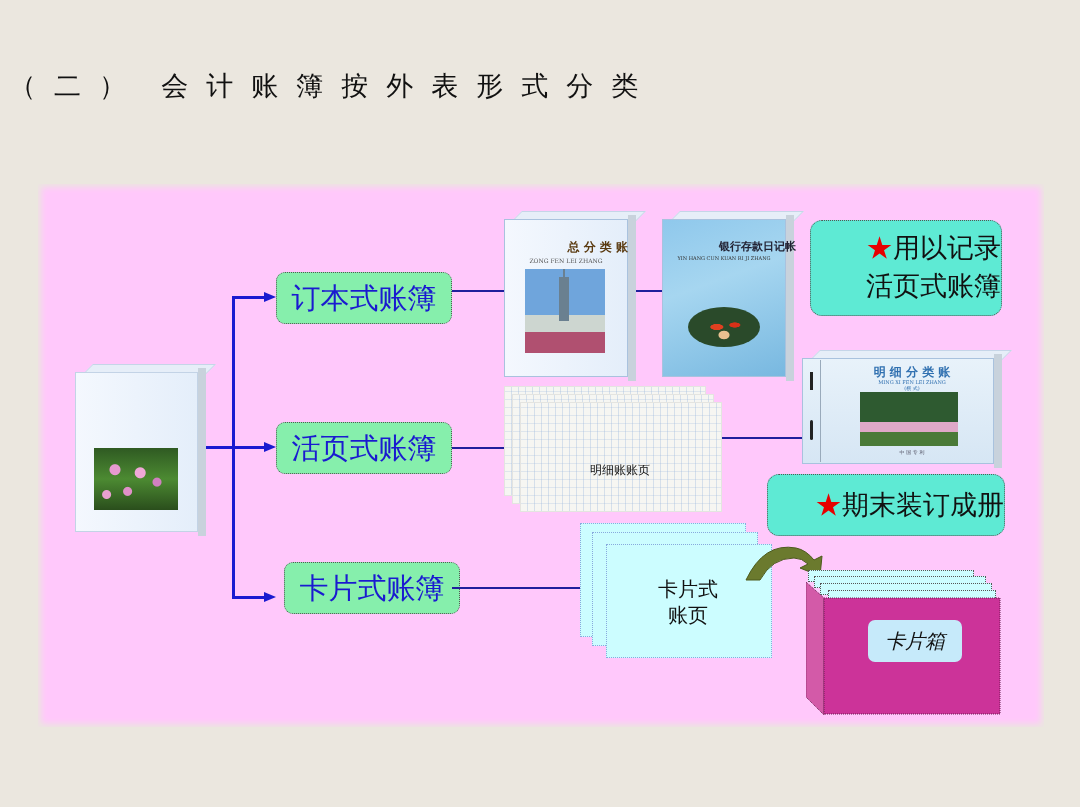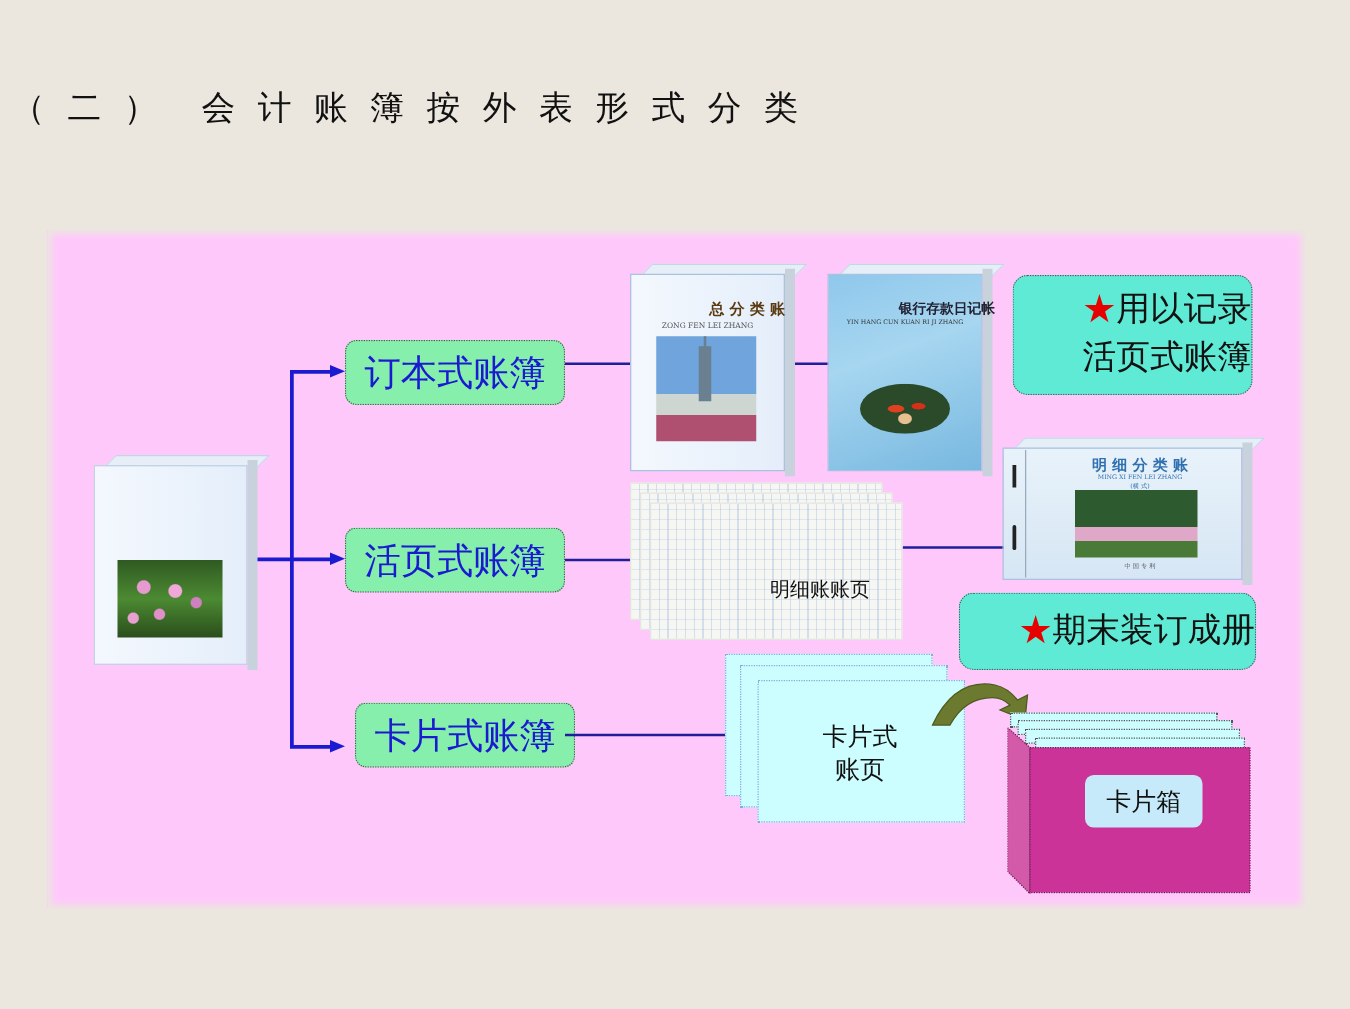--- a/index.html
+++ b/index.html
@@ -81,21 +81,21 @@
 </div>
 
 <div class="note" style="left:810px;top:220px;width:192px;height:96px;font-size:27px;line-height:38px;padding-top:8px;box-sizing:border-box;">
   <div><span class="star">★</span><span>用以记录</span></div>
   <div>活页式账簿</div>
 </div>
 
 <div class="page-sheet" style="left:504px;top:386px;width:200px;height:108px;"></div>
 <div class="page-sheet" style="left:512px;top:394px;width:200px;height:108px;"></div>
 <div class="page-sheet" style="left:520px;top:402px;width:200px;height:108px;"></div>
-<div class="abs" style="left:520px;top:462px;width:200px;text-align:center;font-size:16px;color:#111;margin-left:36px;">明细账账页</div>
+<div class="abs" style="left:520px;top:462px;width:200px;text-align:center;font-size:12px;color:#111;">明细账账页</div>
 
 <div class="book3d" style="left:802px;top:350px;width:200px;height:114px;">
   <div class="top"></div>
     <div class="side"></div>
   <div class="face" style="background:linear-gradient(#e8f2fa,#d6e6f4);"></div>
   <div class="abs" style="left:18px;top:10px;width:1px;height:102px;background:#9ab;"></div>
   <div class="abs" style="left:8px;top:22px;width:3px;height:18px;background:#222;"></div>
   <div class="abs" style="left:8px;top:70px;width:3px;height:20px;background:#222;border-radius:3px;"></div>
   <div class="abs" style="left:40px;top:14px;width:140px;text-align:center;color:#3070b0;font-size:12px;font-weight:bold;">明 细 分 类 账</div>
   <div class="abs" style="left:40px;top:29px;width:140px;text-align:center;color:#3070b0;font-size:5px;">MING XI FEN LEI ZHANG</div>
@@ -113,21 +113,21 @@
 <div class="card" style="left:606px;top:544px;width:164px;height:112px;"></div>
 <div class="abs" style="left:606px;top:576px;width:164px;text-align:center;font-size:20px;line-height:26px;color:#111;">
   <div>卡片式</div>
   <div>账页</div>
 </div>
 
 <svg class="abs" style="left:744px;top:542px;" width="90" height="40" viewBox="0 0 90 40">
   <path d="M2 38 Q20 0 52 6 Q62 8 70 18 L78 14 L76 34 L56 26 L64 22 Q58 16 50 16 Q28 16 16 38 Z" fill="#6b7a2e" stroke="#4c5a1c" stroke-width="1"></path>
 </svg>
 
-<div class="abs" style="left:806px;top:570px;width:196px;height:145px;">
+<div class="abs" style="left:806px;top:570px;width:196px;height:145px;font-style:italic;">
   <div class="abs" style="left:2px;top:0;width:164px;height:10px;background:#ccfdff;border:1px dotted #555;"></div>
   <div class="abs" style="left:8px;top:6px;width:170px;height:10px;background:#ccfdff;border:1px dotted #555;"></div>
   <div class="abs" style="left:14px;top:13px;width:170px;height:10px;background:#ccfdff;border:1px dotted #555;"></div>
   <div class="abs" style="left:22px;top:20px;width:166px;height:10px;background:#ccfdff;border:1px dotted #555;"></div>
   <svg class="abs" style="left:0;top:12px;" width="196" height="133" viewBox="0 0 196 133">
     <polygon points="0,0 18,16 18,133 0,115" fill="#d35aa8" stroke="#6a1a50" stroke-dasharray="1,1"></polygon>
     <rect x="18" y="16" width="176" height="116" fill="#cc3399" stroke="#6a1a50" stroke-dasharray="1,1"></rect>
   </svg>
   <div class="abs" style="left:62px;top:50px;width:94px;height:42px;background:#c6eafa;border-radius:7px;text-align:center;line-height:42px;font-size:20px;color:#111;">卡片箱</div>
 </div>

